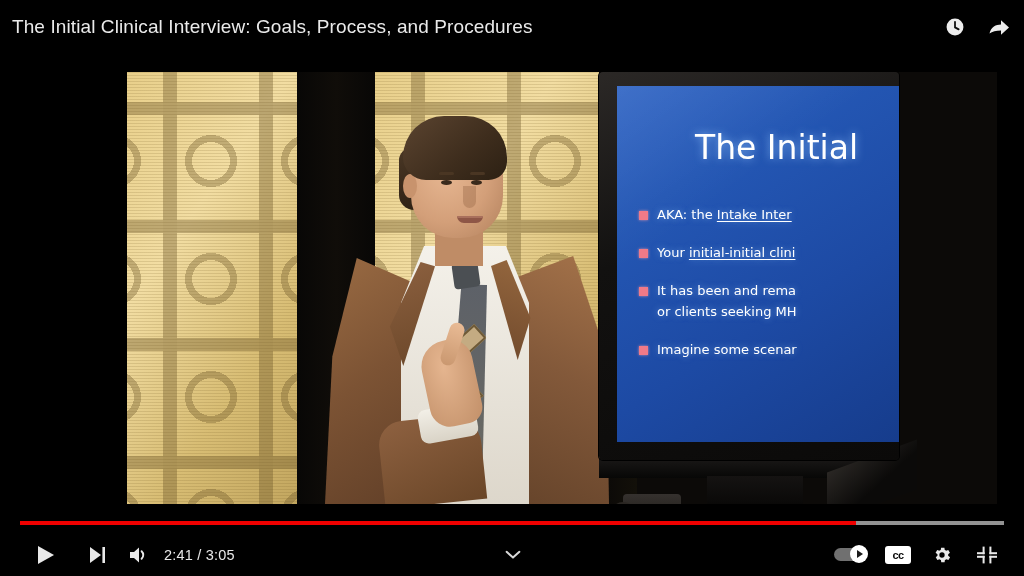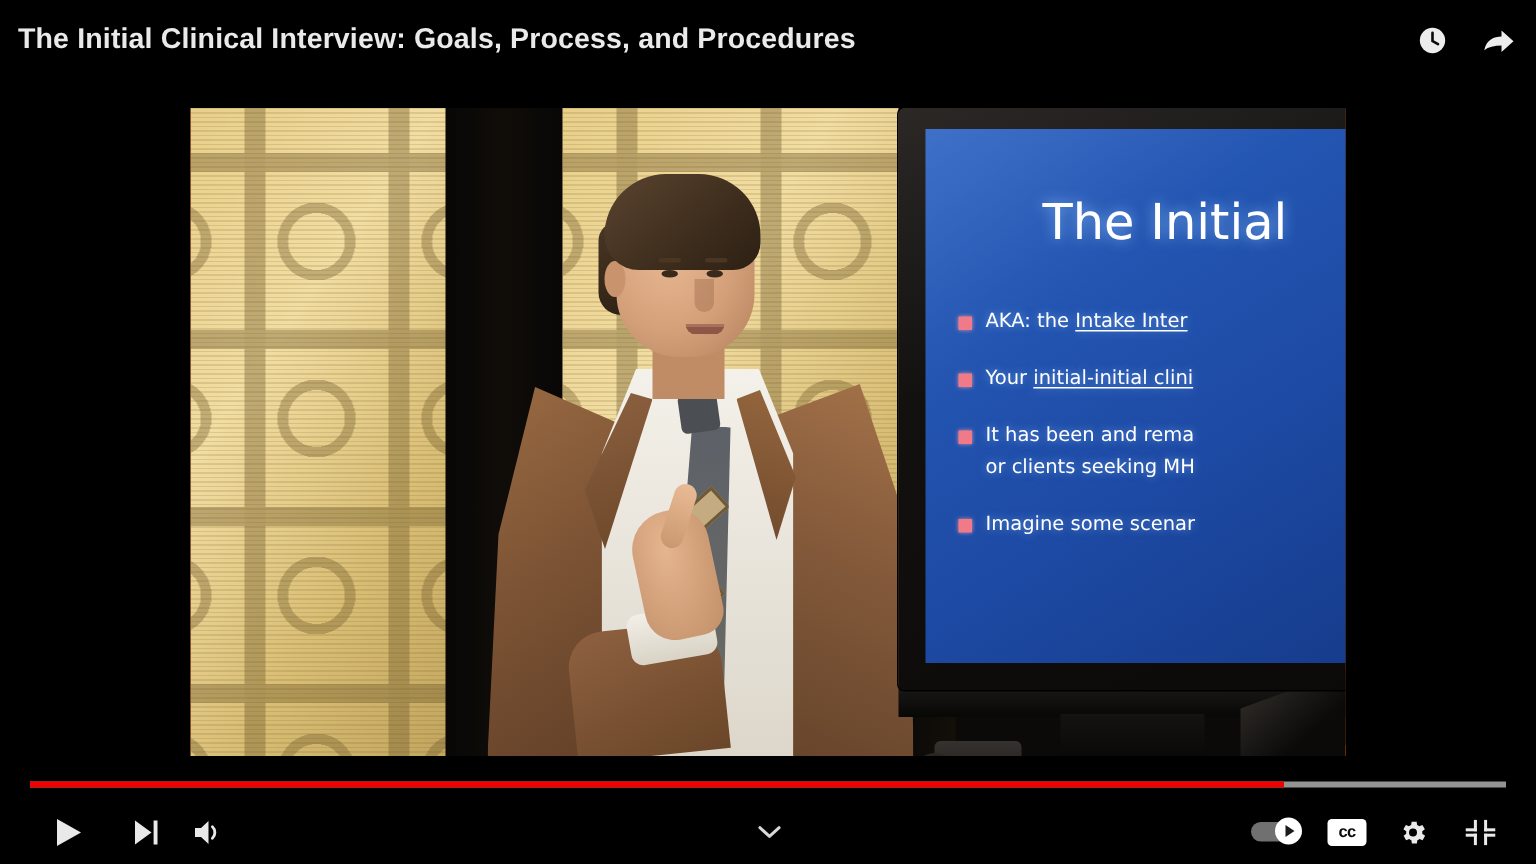--- a/index.html
+++ b/index.html
@@ -14,38 +14,38 @@
   }
 
   
   .title-bar {
     position: absolute; top: 0; left: 0; width: 1024px; height: 58px;
     background: linear-gradient(to bottom, rgba(0,0,0,0.85), rgba(0,0,0,0.0));
     z-index: 40;
   }
   .video-title {
     position: absolute; left: 12px; top: 16px;
-    color: #eaeaea; font-size: 19px; font-weight: 700;
+    color: #eaeaea; font-size: 19px; font-weight: 400;
     letter-spacing: 0.1px; white-space: nowrap;
   }
   .title-actions {
     position: absolute; right: 12px; top: 14px;
     display: flex; align-items: center; gap: 18px;
   }
   .title-actions .ticon {
     width: 26px; height: 26px; display: flex;
     align-items: center; justify-content: center;
     cursor: pointer;
   }
 
   
   .stage {
     position: absolute; left: 127px; top: 72px;
-    width: 770px; height: 432px; overflow: hidden;
-    background: #f97316;
+    width: 870px; height: 432px; overflow: hidden;
+    background: #84cc16;
   }
 
   
   .backdrop { position: absolute; inset: 0; background: #0c0a08; }
   .panel {
     position: absolute; top: 0; height: 432px;
     background:
       repeating-linear-gradient(to bottom,
         rgba(120,95,40,0.18) 0px, rgba(120,95,40,0.18) 1px,
         rgba(255,235,170,0.0) 1px, rgba(255,235,170,0.0) 3px),
@@ -415,20 +415,21 @@
         </svg>
       </div>
 
       <div class="btn" style="left:120px; width:40px;">
         <svg width="22" height="18" viewBox="0 0 22 18">
           <path d="M1 6h4l5-4.6v15.2L5 12H1z" fill="#e9e9e9"></path>
           <path d="M12.6 5.2a5.2 5.2 0 010 7.6" stroke="#e9e9e9" stroke-width="1.9" fill="none" stroke-linecap="round"></path>
         </svg>
       </div>
 
+      <div class="time" style="left:164px;">2:41 / 3:05</div>
 
       <div class="btn" style="left:492px; width:42px;">
         <svg width="16" height="10" viewBox="0 0 16 10">
             <path d="M1.6 1.8L8 7.6l6.4-5.8" stroke="#d8d8d8" stroke-width="2" fill="none" stroke-linecap="round" stroke-linejoin="round"></path>
           </svg>
       </div>
 
       <div class="toggle" style="left:834px;">
         <div class="toggle-bar"></div>
         <div class="toggle-knob">

